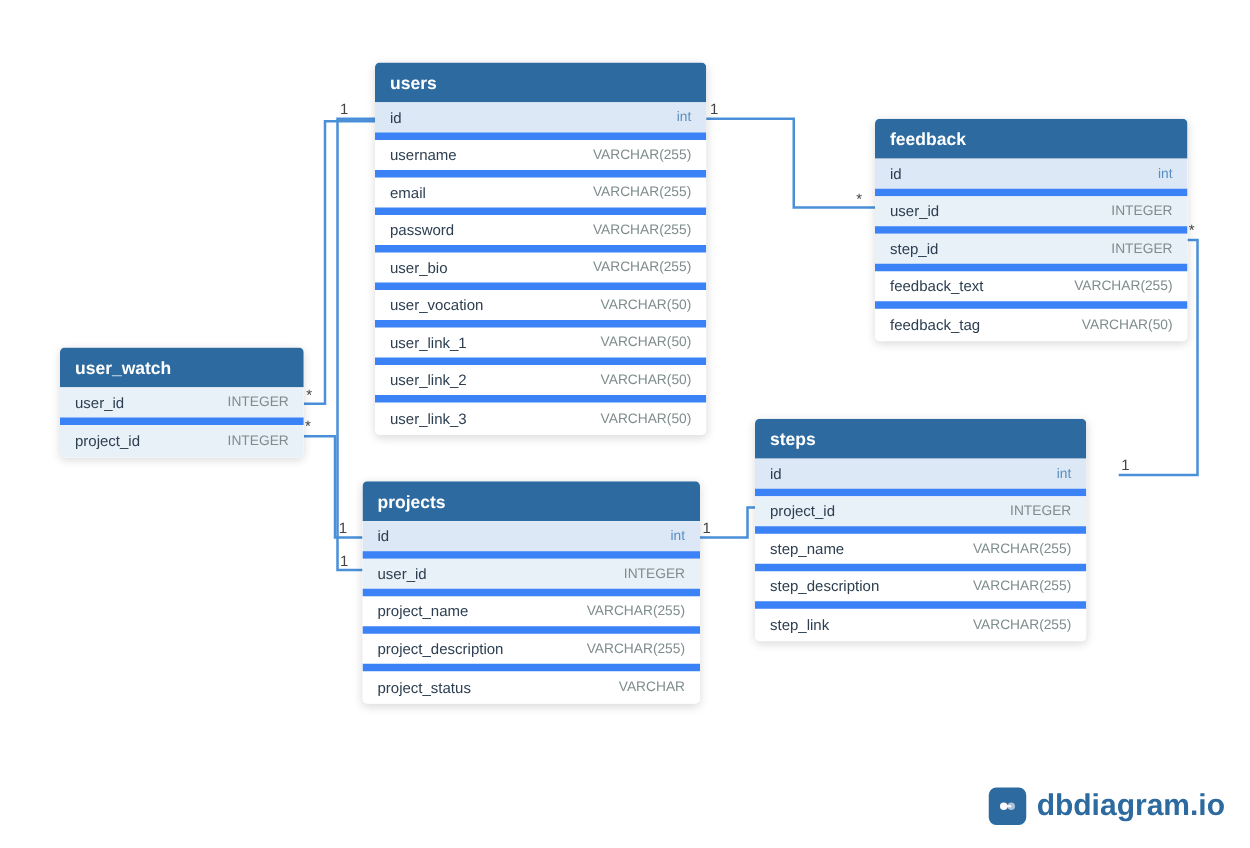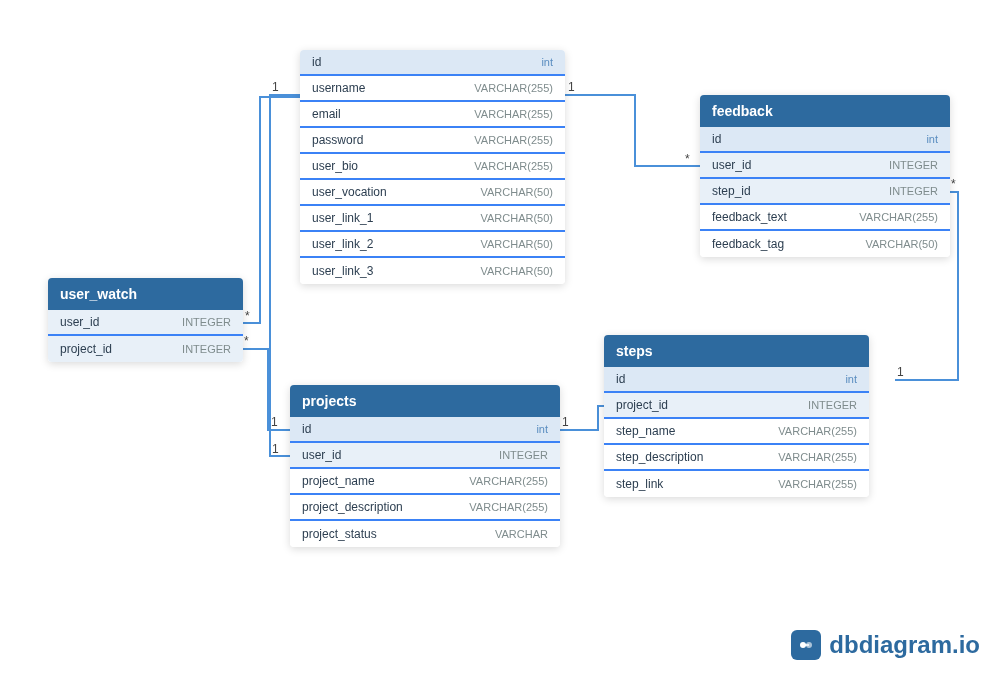--- a/index.html
+++ b/index.html
@@ -32,21 +32,21 @@
     }
     .db-table-body {
       background: #ffffff;
     }
     .db-table-row {
       display: flex;
       justify-content: space-between;
       align-items: center;
       padding: 5px 12px;
       font-size: 12px;
-      border-bottom: 2px solid #3b82f6;
+      border-bottom: 6px solid #3b82f6;
       min-height: 26px;
     }
     .db-table-row:last-child {
       border-bottom: none;
     }
     .db-table-row.pk {
       background: #dce8f5;
     }
     .db-table-row.fk {
       background: #e8f0f8;
@@ -118,20 +118,21 @@
       <path d="M 560,430 L 598,430 L 598,406 L 630,406" fill="none" stroke="#4a90d9" stroke-width="2"></path>
       <text x="562" y="426" font-size="12" fill="#444" font-family="Arial,sans-serif">1</text>
       <text x="618" y="402" font-size="12" fill="#444" font-family="Arial,sans-serif">*</text>
       <path d="M 895,380 L 958,380 L 958,192 L 950,192" fill="none" stroke="#4a90d9" stroke-width="2"></path>
       <text x="897" y="376" font-size="12" fill="#444" font-family="Arial,sans-serif">1</text>
       <text x="951" y="188" font-size="12" fill="#444" font-family="Arial,sans-serif">*</text>
       <text x="258" y="458" font-size="12" fill="#444" font-family="Arial,sans-serif"></text>
     </svg>
 
   <div class="db-table" style="left:300px; top:50px; width:265px;">
+    <div class="db-table-header">users</div>
     <div class="db-table-body">
       <div class="db-table-row pk">
         <span class="col-name">id</span>
         <span class="col-type pk-type">int</span>
       </div>
       <div class="db-table-row">
         <span class="col-name">username</span>
         <span class="col-type">VARCHAR(255)</span>
       </div>
       <div class="db-table-row">

